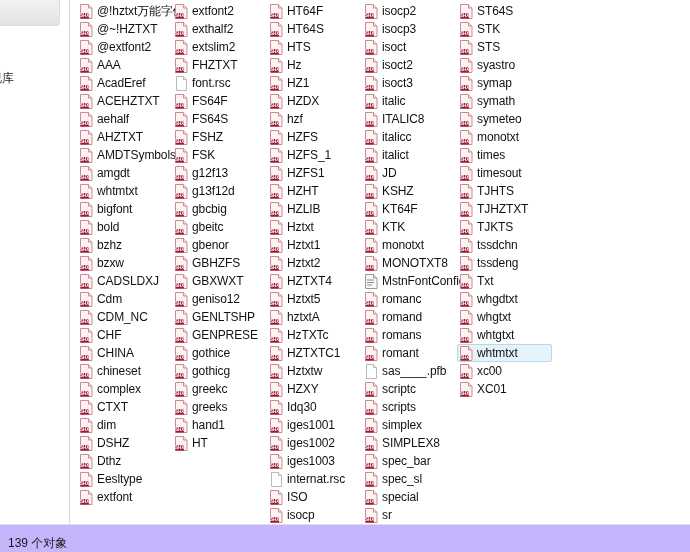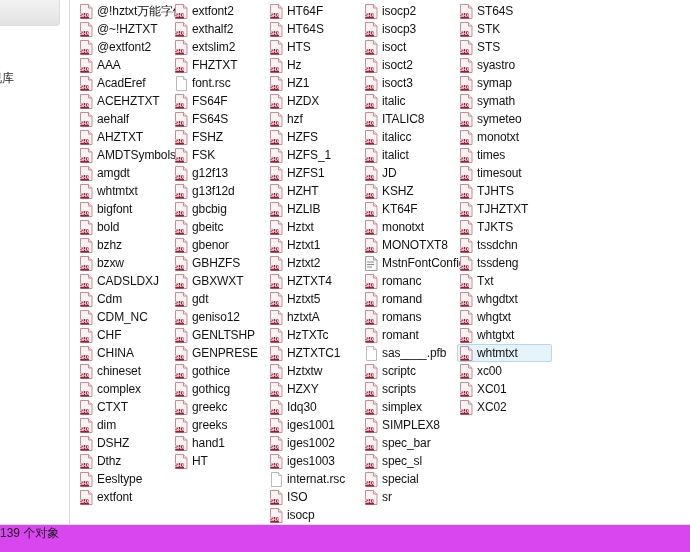--- a/index.html
+++ b/index.html
@@ -124,24 +124,25 @@
     margin-right: 3px;
     display: inline-block;
     vertical-align: middle;
   }
   .icon svg { display: block; }
 
   
   #status-bar {
     flex: 0 0 28px;
     height: 28px;
-    background: #d946ef;
+    background: #c4b5fd;
     border-top: 1px solid #dedede;
     display: flex;
-    align-items: flex-start;
+    align-items: flex-end;
+    padding-left: 8px;
     box-sizing: border-box;
   }
   #status-text {
     font-size: 12px;
     color: #1a1a1a;
   }
   #scroll-spacer {
     position: absolute;
     right: 0;
     top: 0;
@@ -652,31 +653,20 @@
             </div>
             <div class="file-item">
               <span class="icon">
                 <svg width="15" height="15" viewBox="0 0 15 15" xmlns="http://www.w3.org/2000/svg">
                   <path d="M1.5 0.5 H9.5 L13 4 V14.5 H1.5 Z" fill="#fdf3f4" stroke="#c98b95" stroke-width="1"></path>
                   <path d="M9.5 0.5 L9.5 4 L13 4" fill="#f4e2e4" stroke="#c98b95" stroke-width="1"></path>
                   <rect x="1.5" y="9" width="8.5" height="5.5" fill="#9e1b32"></rect>
                   <text x="5.7" y="13.4" font-family="Liberation Sans, sans-serif" font-size="4.6" fill="#ffffff" text-anchor="middle" font-weight="bold">SHX</text>
                 </svg>
               </span>
-              <span class="file-label">gdt</span>
-            </div>
-            <div class="file-item">
-              <span class="icon">
-                <svg width="15" height="15" viewBox="0 0 15 15" xmlns="http://www.w3.org/2000/svg">
-                  <path d="M1.5 0.5 H9.5 L13 4 V14.5 H1.5 Z" fill="#fdf3f4" stroke="#c98b95" stroke-width="1"></path>
-                  <path d="M9.5 0.5 L9.5 4 L13 4" fill="#f4e2e4" stroke="#c98b95" stroke-width="1"></path>
-                  <rect x="1.5" y="9" width="8.5" height="5.5" fill="#9e1b32"></rect>
-                  <text x="5.7" y="13.4" font-family="Liberation Sans, sans-serif" font-size="4.6" fill="#ffffff" text-anchor="middle" font-weight="bold">SHX</text>
-                </svg>
-              </span>
               <span class="file-label">geniso12</span>
             </div>
             <div class="file-item">
               <span class="icon">
                 <svg width="15" height="15" viewBox="0 0 15 15" xmlns="http://www.w3.org/2000/svg">
                   <path d="M1.5 0.5 H9.5 L13 4 V14.5 H1.5 Z" fill="#fdf3f4" stroke="#c98b95" stroke-width="1"></path>
                   <path d="M9.5 0.5 L9.5 4 L13 4" fill="#f4e2e4" stroke="#c98b95" stroke-width="1"></path>
                   <rect x="1.5" y="9" width="8.5" height="5.5" fill="#9e1b32"></rect>
                   <text x="5.7" y="13.4" font-family="Liberation Sans, sans-serif" font-size="4.6" fill="#ffffff" text-anchor="middle" font-weight="bold">SHX</text>
                 </svg>
@@ -1205,20 +1195,31 @@
             <div class="file-item">
               <span class="icon">
                 <svg width="15" height="15" viewBox="0 0 15 15" xmlns="http://www.w3.org/2000/svg">
                   <path d="M1.5 0.5 H9.5 L13 4 V14.5 H1.5 Z" fill="#fdf3f4" stroke="#c98b95" stroke-width="1"></path>
                   <path d="M9.5 0.5 L9.5 4 L13 4" fill="#f4e2e4" stroke="#c98b95" stroke-width="1"></path>
                   <rect x="1.5" y="9" width="8.5" height="5.5" fill="#9e1b32"></rect>
                   <text x="5.7" y="13.4" font-family="Liberation Sans, sans-serif" font-size="4.6" fill="#ffffff" text-anchor="middle" font-weight="bold">SHX</text>
                 </svg>
               </span>
               <span class="file-label">KT64F</span>
+            </div>
+            <div class="file-item">
+              <span class="icon">
+                <svg width="15" height="15" viewBox="0 0 15 15" xmlns="http://www.w3.org/2000/svg">
+                  <path d="M1.5 0.5 H9.5 L13 4 V14.5 H1.5 Z" fill="#fdf3f4" stroke="#c98b95" stroke-width="1"></path>
+                  <path d="M9.5 0.5 L9.5 4 L13 4" fill="#f4e2e4" stroke="#c98b95" stroke-width="1"></path>
+                  <rect x="1.5" y="9" width="8.5" height="5.5" fill="#9e1b32"></rect>
+                  <text x="5.7" y="13.4" font-family="Liberation Sans, sans-serif" font-size="4.6" fill="#ffffff" text-anchor="middle" font-weight="bold">SHX</text>
+                </svg>
+              </span>
+              <span class="file-label">KTK</span>
             </div>
             <div class="file-item">
               <span class="icon">
                 <svg width="15" height="15" viewBox="0 0 15 15" xmlns="http://www.w3.org/2000/svg">
                   <path d="M1.5 0.5 H9.5 L13 4 V14.5 H1.5 Z" fill="#fdf3f4" stroke="#c98b95" stroke-width="1"></path>
                   <path d="M9.5 0.5 L9.5 4 L13 4" fill="#f4e2e4" stroke="#c98b95" stroke-width="1"></path>
                   <rect x="1.5" y="9" width="8.5" height="5.5" fill="#9e1b32"></rect>
                   <text x="5.7" y="13.4" font-family="Liberation Sans, sans-serif" font-size="4.6" fill="#ffffff" text-anchor="middle" font-weight="bold">SHX</text>
                 </svg>
               </span>
@@ -1624,31 +1625,20 @@
             <div class="file-item">
               <span class="icon">
                 <svg width="15" height="15" viewBox="0 0 15 15" xmlns="http://www.w3.org/2000/svg">
                   <path d="M1.5 0.5 H9.5 L13 4 V14.5 H1.5 Z" fill="#fdf3f4" stroke="#c98b95" stroke-width="1"></path>
                   <path d="M9.5 0.5 L9.5 4 L13 4" fill="#f4e2e4" stroke="#c98b95" stroke-width="1"></path>
                   <rect x="1.5" y="9" width="8.5" height="5.5" fill="#9e1b32"></rect>
                   <text x="5.7" y="13.4" font-family="Liberation Sans, sans-serif" font-size="4.6" fill="#ffffff" text-anchor="middle" font-weight="bold">SHX</text>
                 </svg>
               </span>
               <span class="file-label">XC01</span>
-            </div>
-            <div class="file-item">
-              <span class="icon">
-                <svg width="15" height="15" viewBox="0 0 15 15" xmlns="http://www.w3.org/2000/svg">
-                  <path d="M1.5 0.5 H9.5 L13 4 V14.5 H1.5 Z" fill="#fdf3f4" stroke="#c98b95" stroke-width="1"></path>
-                  <path d="M9.5 0.5 L9.5 4 L13 4" fill="#f4e2e4" stroke="#c98b95" stroke-width="1"></path>
-                  <rect x="1.5" y="9" width="8.5" height="5.5" fill="#9e1b32"></rect>
-                  <text x="5.7" y="13.4" font-family="Liberation Sans, sans-serif" font-size="4.6" fill="#ffffff" text-anchor="middle" font-weight="bold">SHX</text>
-                </svg>
-              </span>
-              <span class="file-label">XC02</span>
             </div>
           </div>
         </div>
       <div id="scroll-spacer"></div>
     </div>
 
   </div>
 
   <div id="status-bar">
     <span id="status-text">139 个对象</span>

